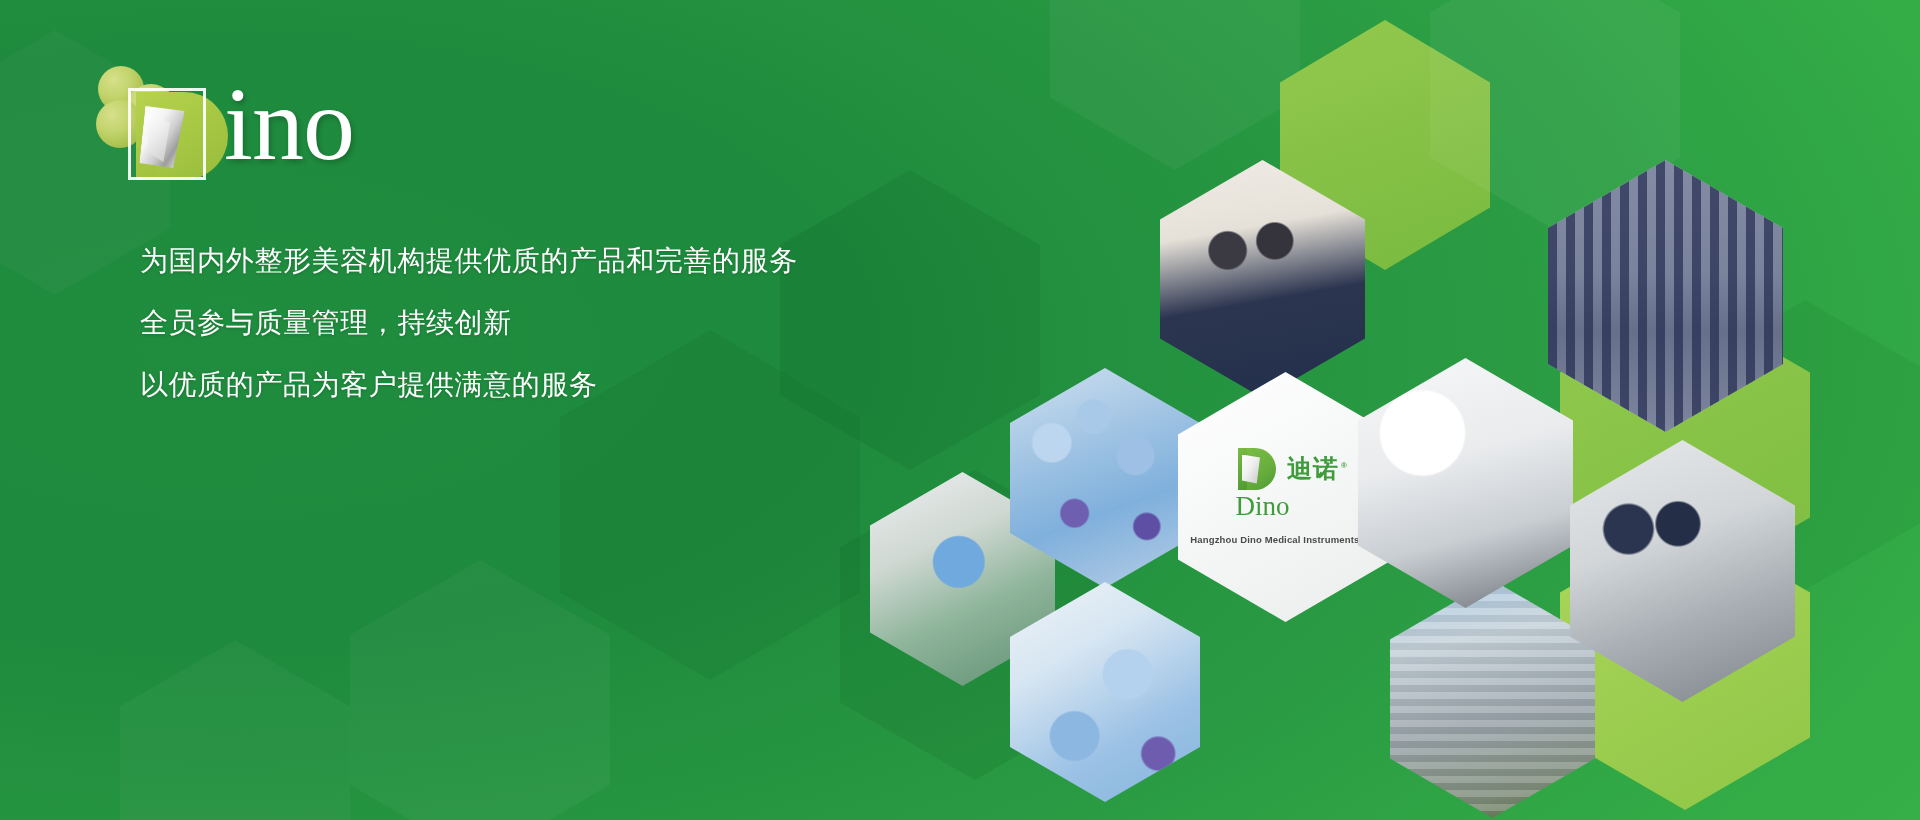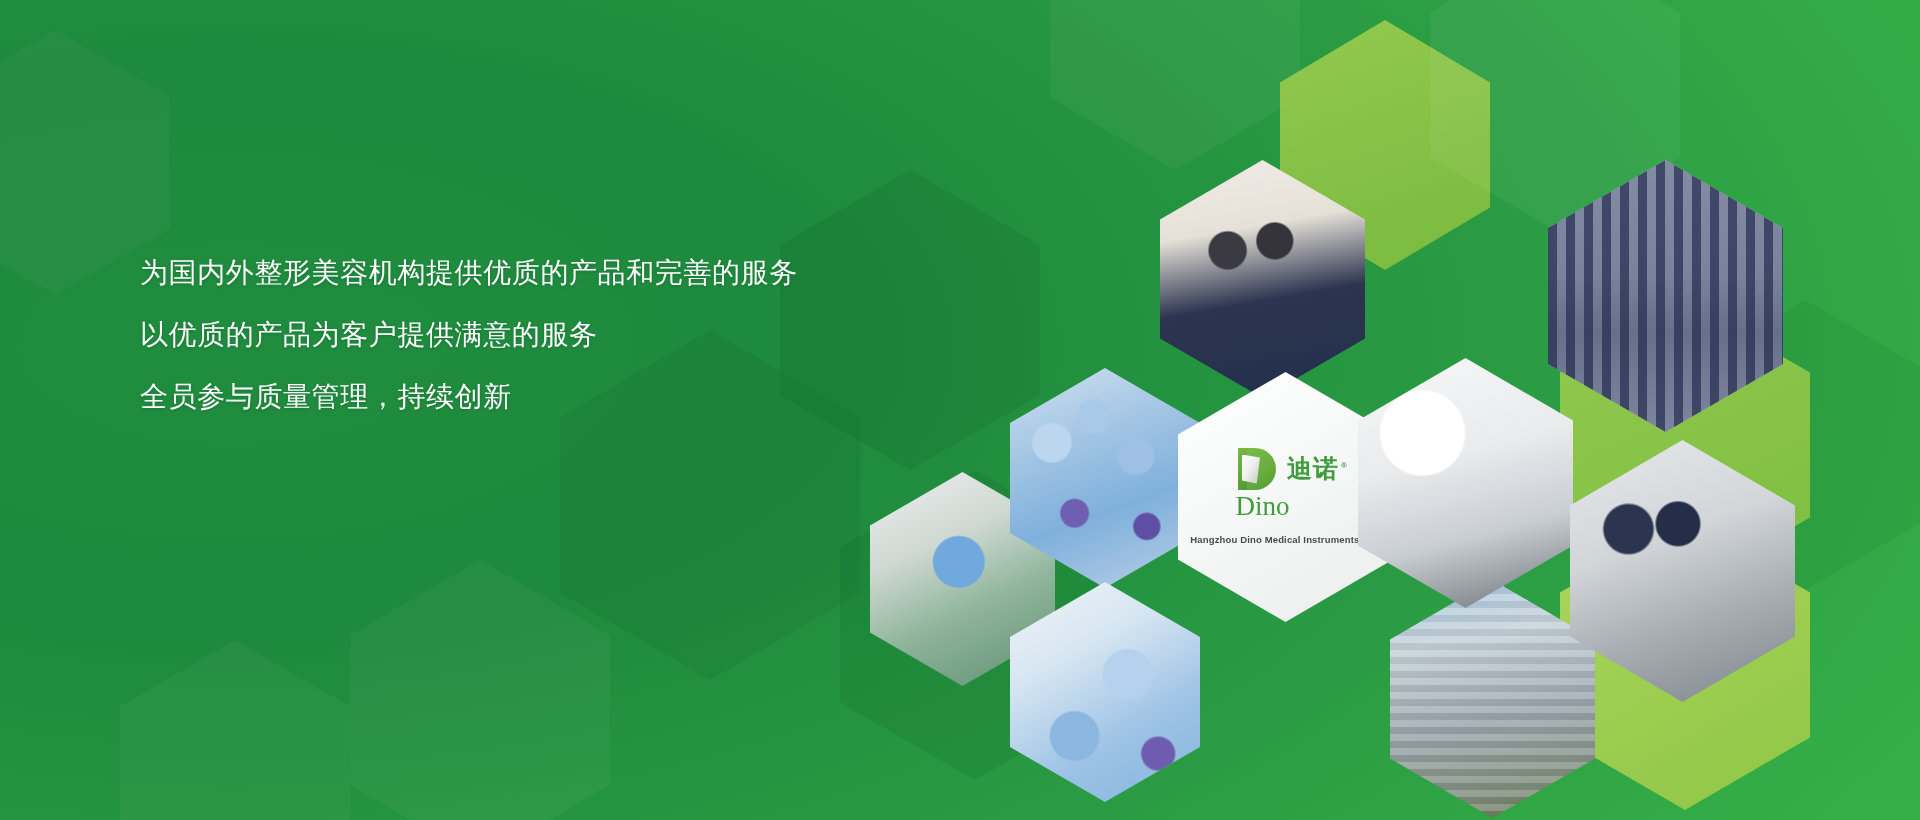--- a/index.html
+++ b/index.html
@@ -55,21 +55,21 @@
     background:linear-gradient(135deg,#ffffff 0%,#eeeeee 40%,#c9c9c9 100%);
     clip-path:polygon(0% 0%,100% 18%,70% 100%,0% 80%);
   }
   .logo-word{
     position:absolute;left:132px;top:10px;
     font-family:"Liberation Serif","DejaVu Serif",serif;
     font-size:104px;line-height:104px;color:#ffffff;letter-spacing:-1px;
     text-shadow:2px 3px 5px rgba(0,0,0,.22);
   }
   
-  .slogans{position:absolute;left:140px;top:258px;}
+  .slogans{position:absolute;left:140px;top:246px;}
   .slogan{
     color:#ffffff;font-size:28px;line-height:30px;margin-bottom:32px;
     letter-spacing:.6px;font-weight:500;
     text-shadow:0 1px 3px rgba(0,0,0,.18);
     white-space:nowrap;
   }
   
   .comb{position:absolute;left:830px;top:110px;width:1090px;height:600px;}
   .cell{
     position:absolute;
@@ -157,25 +157,38 @@
     <div class="hx" style="left:780px;top:170px;width:260px;height:300px;background:rgba(0,70,20,.10);"></div>
     <div class="hx" style="left:840px;top:470px;width:270px;height:310px;background:rgba(0,70,20,.10);"></div>
     <div class="hx" style="left:1430px;top:-60px;width:250px;height:290px;background:rgba(255,255,255,.05);"></div>
     <div class="hx" style="left:1680px;top:300px;width:250px;height:290px;background:rgba(0,70,20,.07);"></div>
     <div class="hx" style="left:1560px;top:520px;width:250px;height:290px;background:linear-gradient(150deg,#b3d95c,#93c746);opacity:.95;"></div>
     <div class="hx" style="left:1560px;top:300px;width:250px;height:290px;background:linear-gradient(150deg,#9dce4e,#86c140);opacity:.9;"></div>
     <div class="hx" style="left:120px;top:640px;width:230px;height:265px;background:rgba(255,255,255,.035);"></div>
     <div class="hx" style="left:-60px;top:30px;width:230px;height:265px;background:rgba(255,255,255,.03);"></div>
   </div>
 
+  <div class="logo-wrap">
+    <div class="logo-mark">
+      <span class="leaf-circle lc1"></span>
+      <span class="leaf-circle lc2"></span>
+      <span class="leaf-circle lc3"></span>
+      <span class="logo-d"></span>
+      <span class="logo-d-stem"></span>
+      <span class="logo-frame"></span>
+      <span class="logo-peel"></span>
+      <span class="logo-peel2"></span>
+    </div>
+    <div class="logo-word">ino</div>
+  </div>
 
   <div class="slogans">
     <div class="slogan">为国内外整形美容机构提供优质的产品和完善的服务</div>
+    <div class="slogan">全员参与质量管理，持续创新</div>
     <div class="slogan">以优质的产品为客户提供满意的服务</div>
-    <div class="slogan">全员参与质量管理，持续创新</div>
   </div>
 
   <div class="comb">
 
     <div class="cell" style="left:40px;top:362px;width:185px;height:214px;">
       <div class="photo ph-mach"></div>
     </div>
 
     <div class="cell" style="left:180px;top:258px;width:190px;height:220px;">
       <div class="photo ph-clean1"></div>

